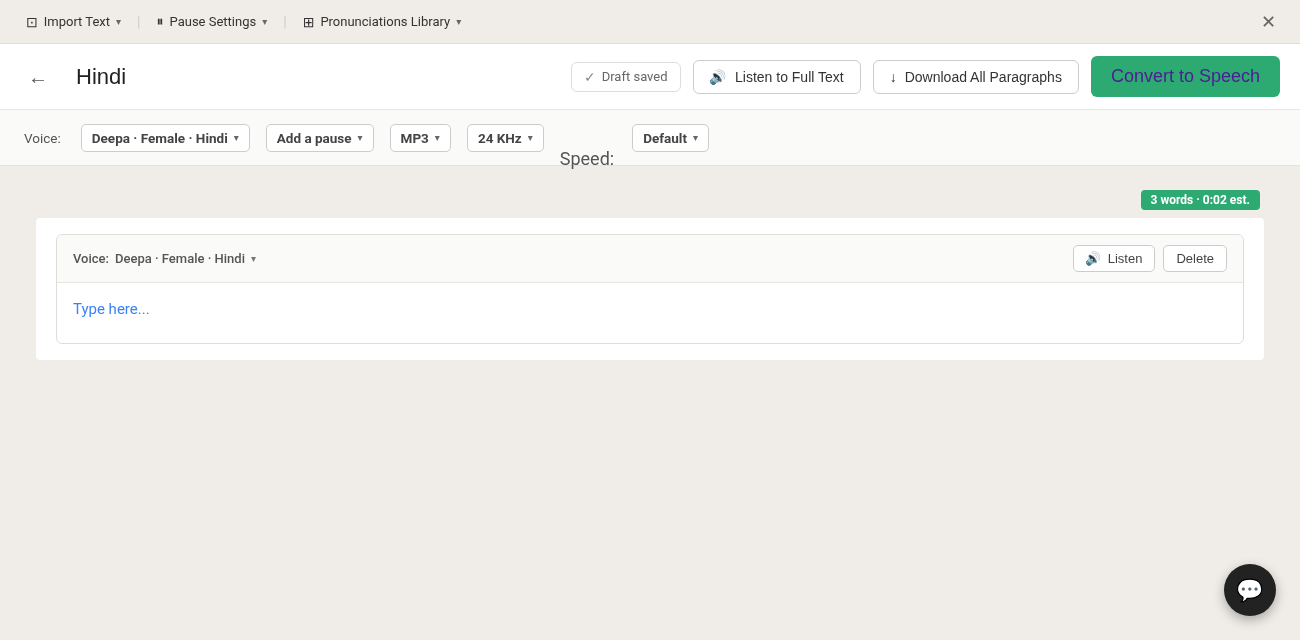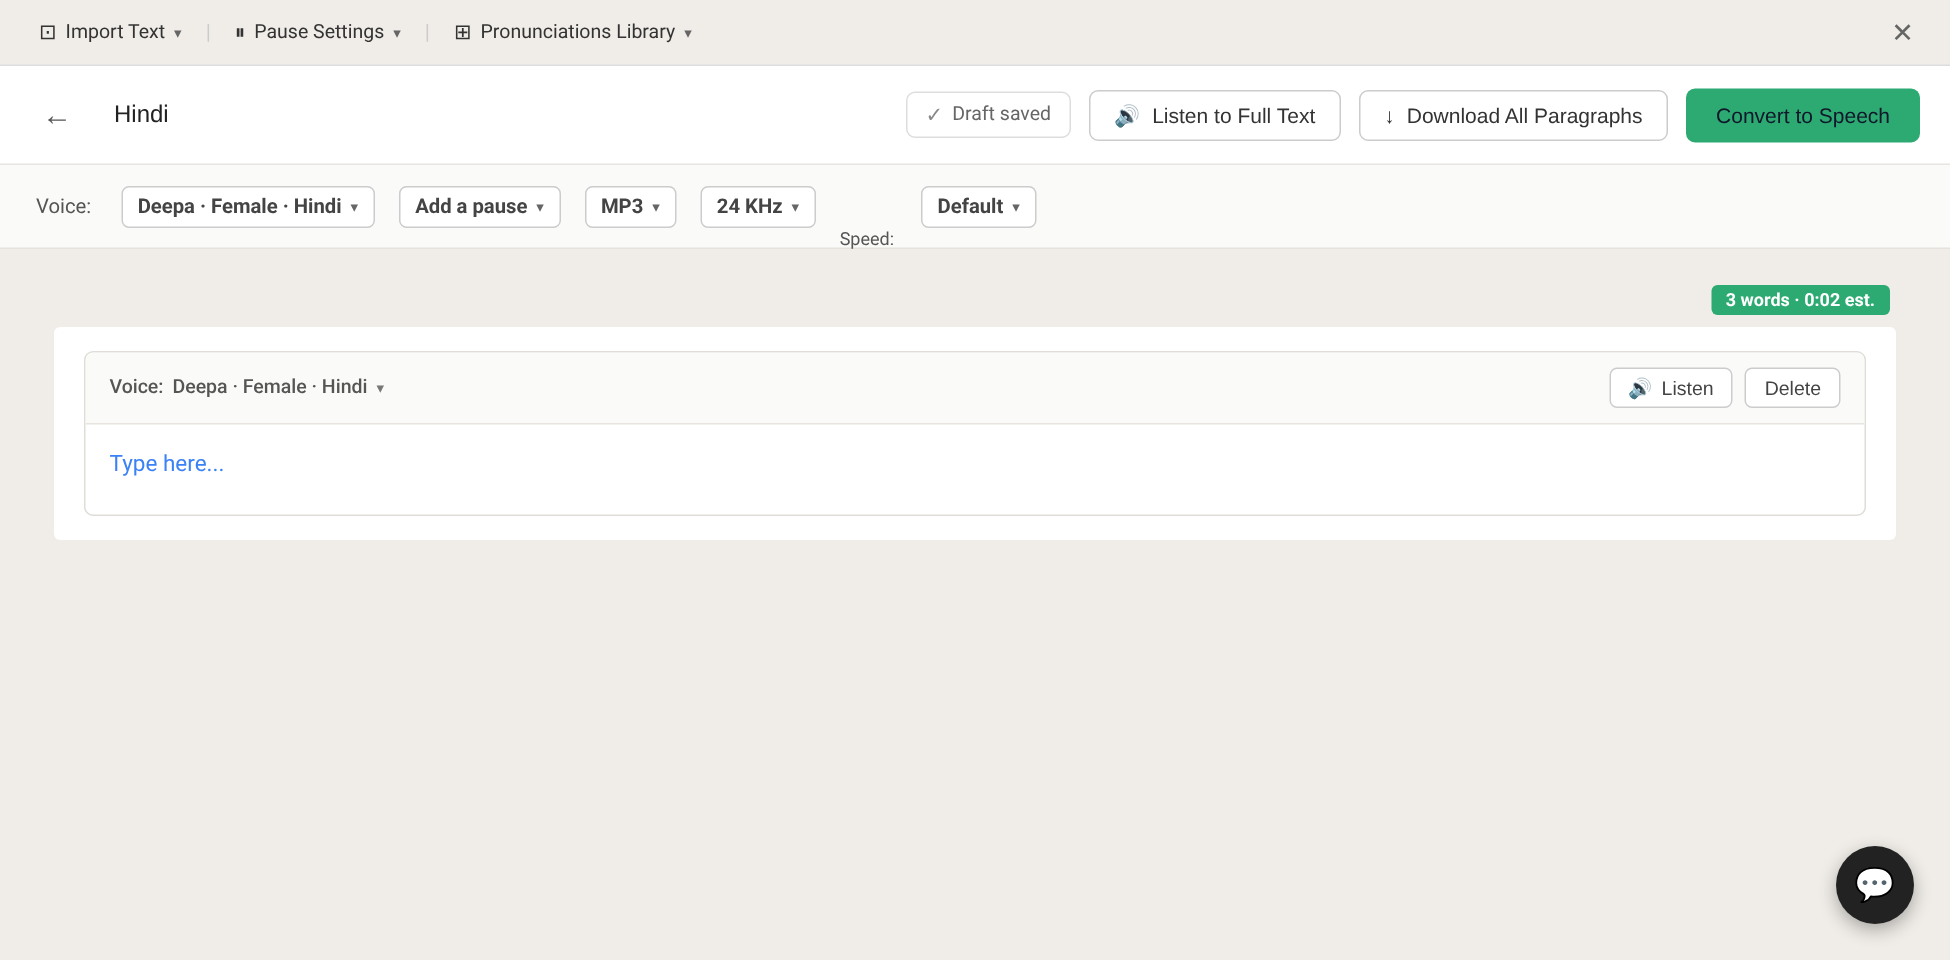--- a/index.html
+++ b/index.html
@@ -61,21 +61,21 @@
     }
     .back-btn {
       font-size: 20px;
       color: #555;
       cursor: pointer;
       padding: 4px 8px;
       border-radius: 4px;
     }
     .title-input {
       flex: 1;
-      font-size: 16px;
+      font-size: 22px;
       font-weight: 500;
       border: none;
       outline: none;
       background: transparent;
       color: #222;
       padding: 4px 8px;
     }
     .draft-badge {
       display: flex;
       align-items: center;
@@ -109,22 +109,22 @@
       padding: 8px 16px;
       border: 1px solid #ccc;
       border-radius: 6px;
       background: #fff;
       cursor: pointer;
     }
     .btn-convert {
       display: flex;
       align-items: flex-start;
       gap: 8px;
-      font-size: 14px;
-      color: #0f172a;
+      font-size: 18px;
+      color: #4c1d95;
       padding: 10px 20px;
       border: none;
       border-radius: 6px;
       background: #2daa72;
       cursor: pointer;
       font-weight: 500;
     }
 
     
     .toolbar-row {
@@ -146,21 +146,21 @@
       padding: 5px 10px;
       border: 1px solid #ccc;
       border-radius: 5px;
       background: #fff;
       user-select: none;
     }
     .toolbar-label { font-weight: 700; }
     .toolbar-value { font-weight: 700; }
     .toolbar-arrow { font-size: 10px; color: #666; }
     .voice-label { font-size: 13.5px; color: #555; margin-right: 4px; }
-    .speed-label { font-size: 12px; color: #555; margin-right: 2px; margin-top: 42px; }
+    .speed-label { font-size: 18px; color: #555; margin-right: 2px; margin-top: 42px; }
 
     
     .main-content {
       background: #f0ede8;
       padding: 20px 24px;
       flex: 1;
     }
     .word-count {
       display: flex;
       justify-content: flex-end;

